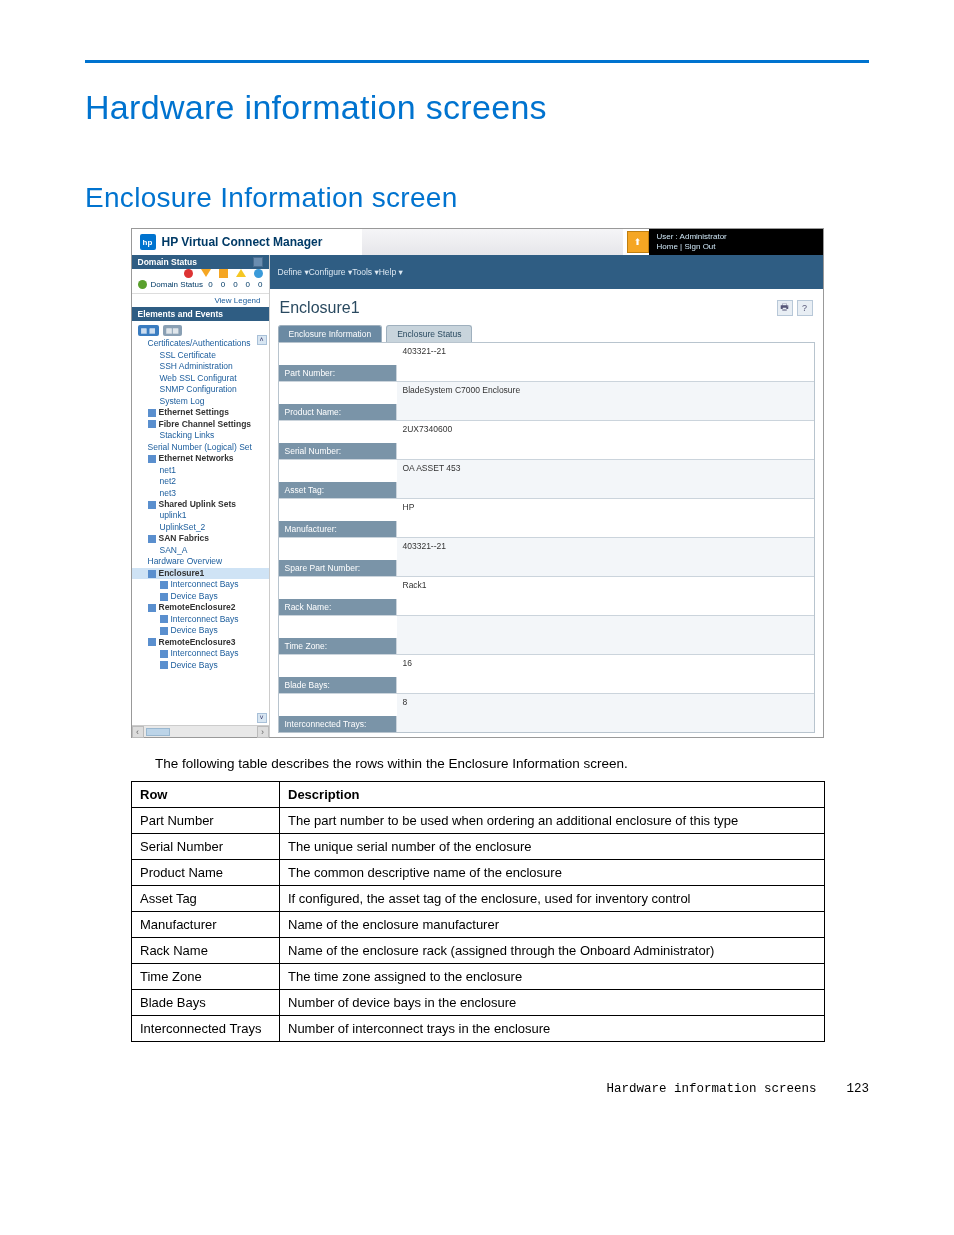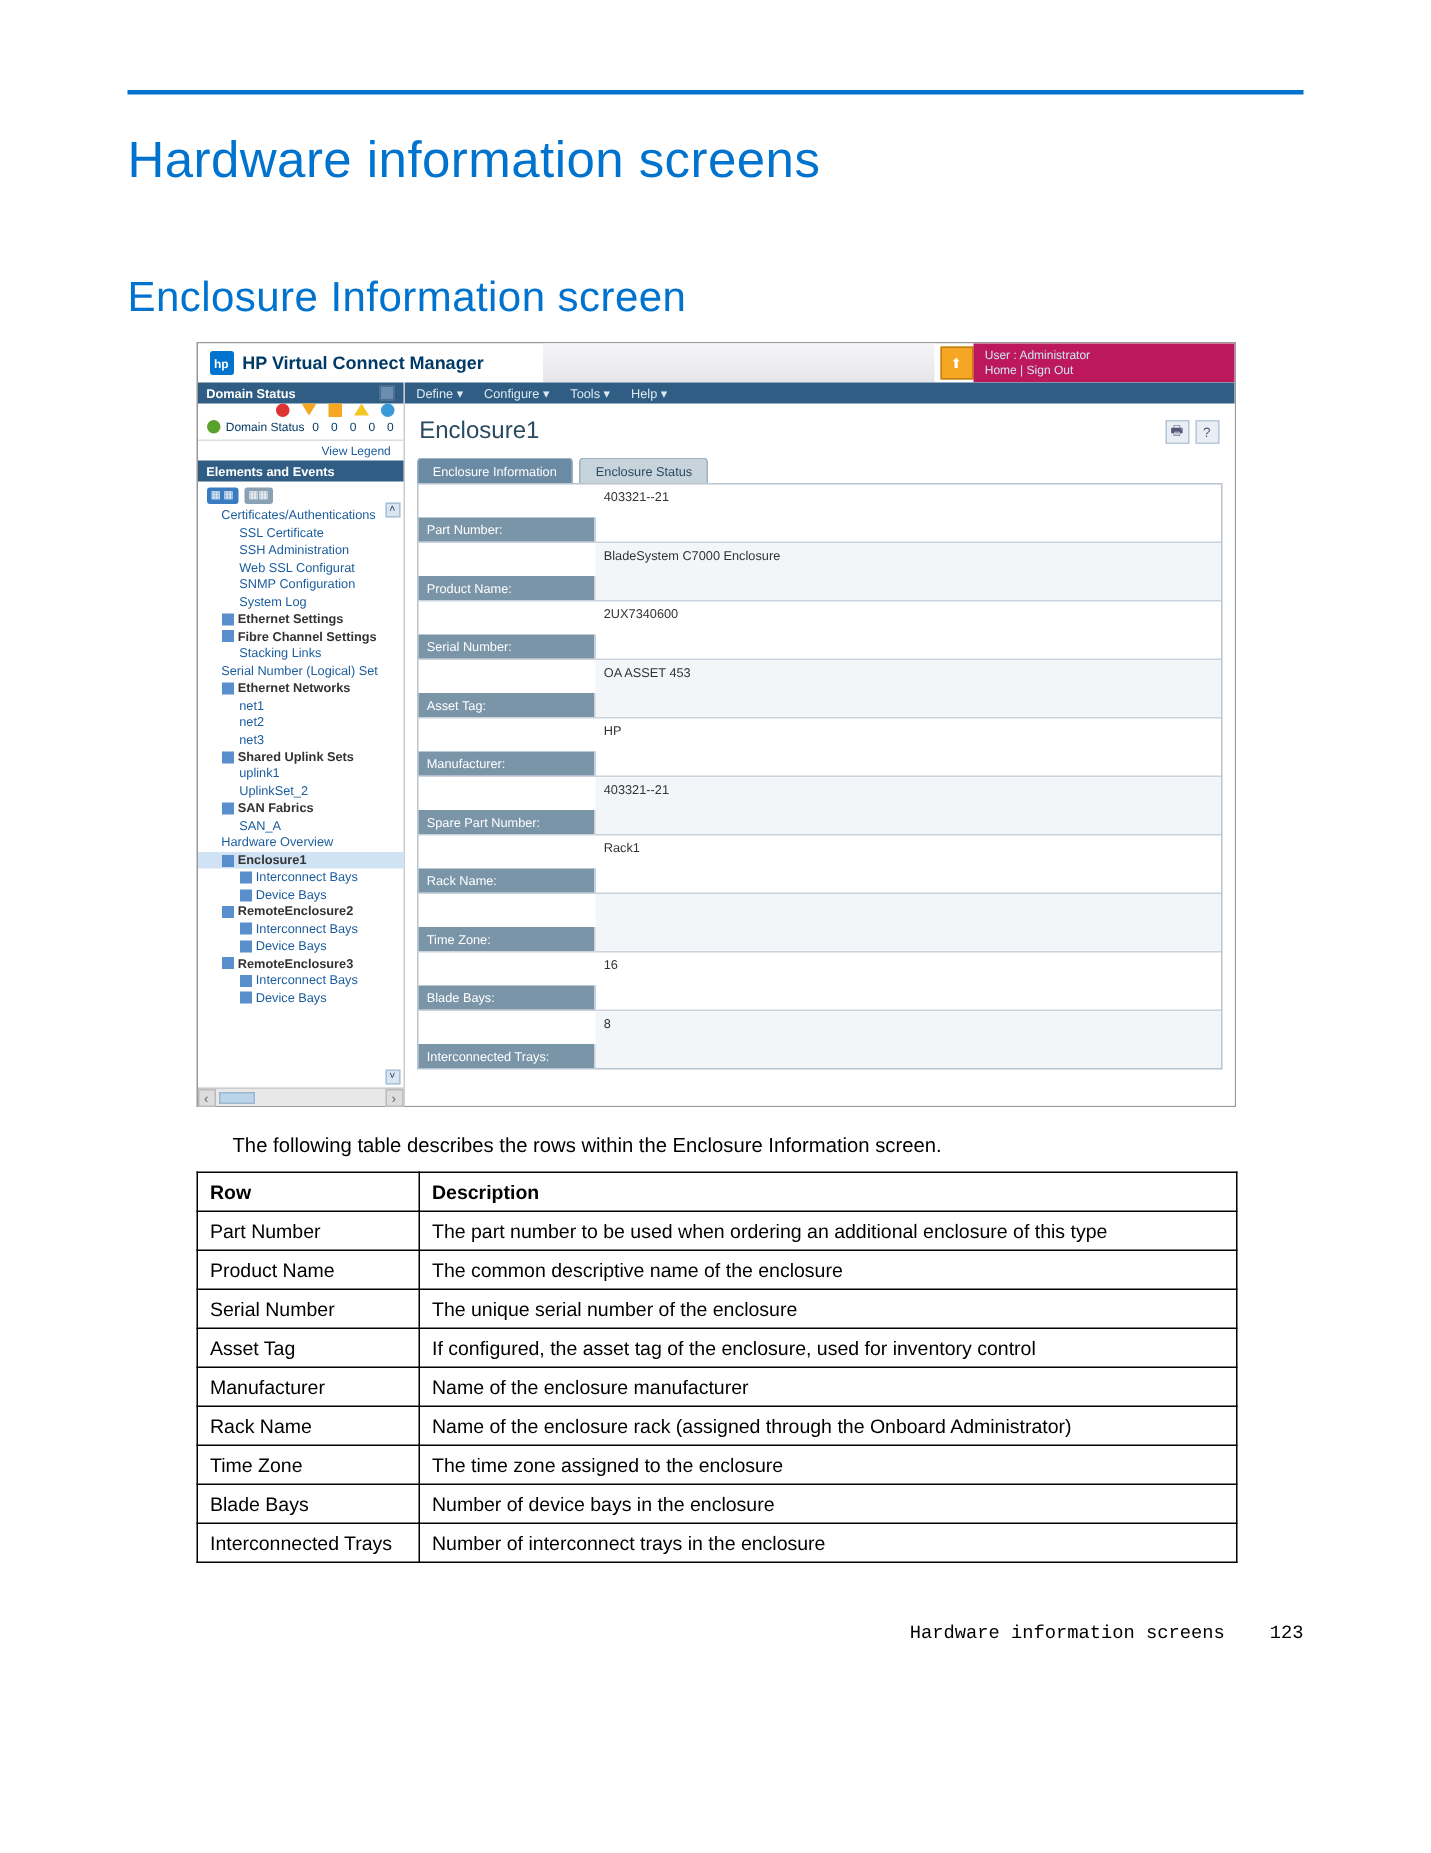--- a/index.html
+++ b/index.html
@@ -83,21 +83,21 @@
     width: 22px; height: 22px;
     background: #f5a623;
     display: inline-flex;
     align-items: center;
     justify-content: center;
     color: #fff;
     border: 1px solid #c07f10;
     margin-left: 4px;
   }
   .user-block {
-    background: #be185d;
+    background: #000000;
     color: #cfe6f5;
     font-size: 8px;
     padding: 3px 8px;
     line-height: 1.3;
     flex: 1;
     height: 26px;
   }
   .user-block a { color: #cfe6f5; text-decoration: none; }
   .app-body {
     display: flex;
@@ -171,22 +171,22 @@
 
   .main {
     flex: 1;
     background: #fff;
     display:flex;flex-direction:column;
   }
   .menubar {
     background: #2f5d83;
     color: #dce8f2;
     font-size: 8.5px;
-    padding: 2px 8px;
-    display:flex;gap:14px;
+    padding: 12px 8px;
+    display:flex;gap:0;
   }
   .page-title {
     font-size: 16px;
     color: #2a4a60;
     padding: 10px 10px 8px 10px;
     font-weight: normal;
     display:flex; align-items:center;
   }
   .page-title .spacer { flex:1;}
   .page-title .btn { width:16px;height:16px;background:#e8eef4;border:1px solid #b8c8d8;margin-left:4px;display:inline-flex;align-items:center;justify-content:center;font-size:9px;color:#557;}
@@ -418,26 +418,26 @@
         <th>Row</th>
         <th>Description</th>
       </tr>
     </thead>
     <tbody id="desc-body">
         <tr>
           <td>Part Number</td>
           <td>The part number to be used when ordering an additional enclosure of this type</td>
         </tr>
         <tr>
+          <td>Serial Number</td>
+          <td>The unique serial number of the enclosure</td>
+        </tr>
+        <tr>
           <td>Product Name</td>
           <td>The common descriptive name of the enclosure</td>
-        </tr>
-        <tr>
-          <td>Serial Number</td>
-          <td>The unique serial number of the enclosure</td>
         </tr>
         <tr>
           <td>Asset Tag</td>
           <td>If configured, the asset tag of the enclosure, used for inventory control</td>
         </tr>
         <tr>
           <td>Manufacturer</td>
           <td>Name of the enclosure manufacturer</td>
         </tr>
         <tr>

